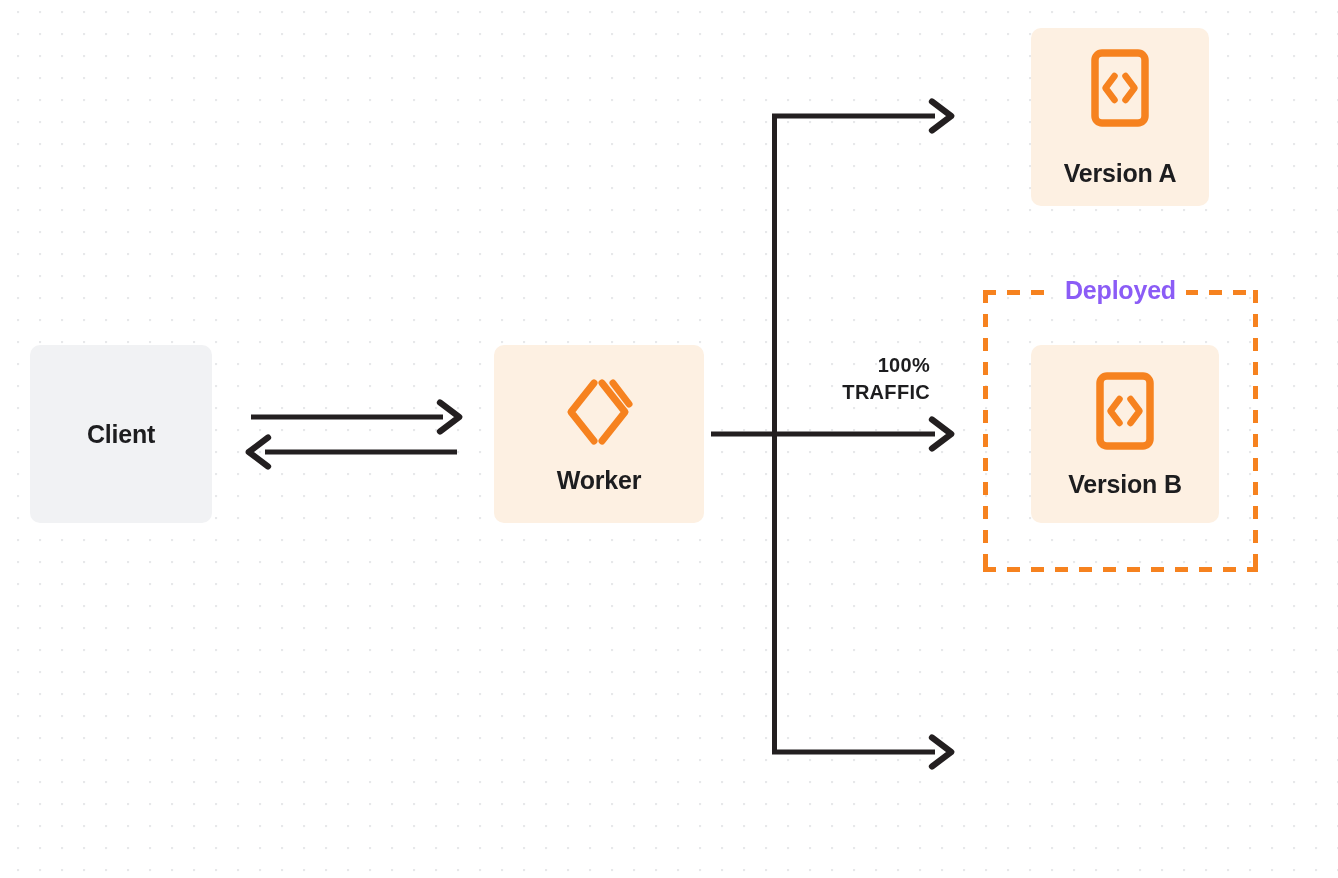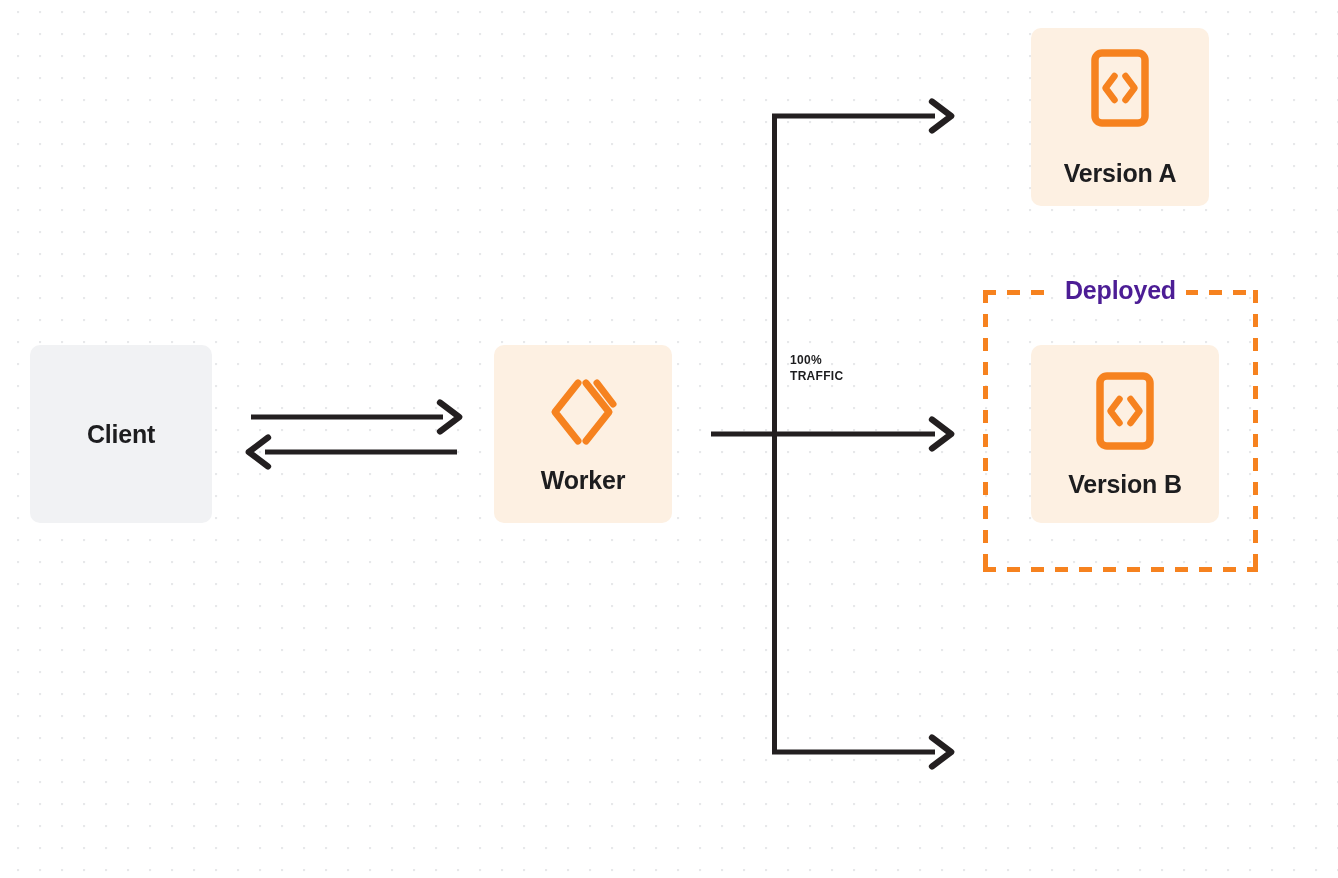--- a/index.html
+++ b/index.html
@@ -75,42 +75,42 @@
   }
   .dash-v {
     width: 5px;
     background-image: repeating-linear-gradient(to bottom,
       #f6821f 0px, #f6821f 13px, rgba(0,0,0,0) 13px, rgba(0,0,0,0) 24px);
   }
   .deployed-label {
     position: absolute;
     font-size: 25px;
     font-weight: 700;
-    color: #4c1d95;
+    color: #8b5cf6;
     background: #ffffff;
     padding: 0 10px;
     line-height: 1;
     white-space: nowrap;
     letter-spacing: -0.2px;
   }
 
   
   .connector-layer {
     position: absolute;
     left: 0;
     top: 0;
     width: 1338px;
     height: 878px;
     pointer-events: none;
   }
 
   .traffic-label {
     position: absolute;
-    text-align: left;
-    font-size: 12px;
+    text-align: right;
+    font-size: 20px;
     font-weight: 700;
     color: #1d1d1f;
     line-height: 1.35;
     letter-spacing: 0.3px;
     white-space: nowrap;
   }
 </style>
 </head>
 <body>
 
@@ -150,21 +150,21 @@
 
   <div class="traffic-label" style="left:790px; top:352px; width:140px;">
     <div>100%</div>
     <div>TRAFFIC</div>
   </div>
 
   <div class="node client" style="left:30px; top:345px; width:182px; height:178px;">
     <span class="node-label">Client</span>
   </div>
 
-  <div class="node worker" style="left:494px; top:345px; width:178px; height:178px;">
+  <div class="node worker" style="left:494px; top:345px; width:210px; height:178px;">
     <span class="node-icon">
       <svg width="76" height="72" viewBox="0 0 76 72" aria-hidden="true">
         <g fill="none" stroke="#f6821f" stroke-width="7" stroke-linecap="round" stroke-linejoin="round">
           <polyline points="33,7 10,36 33,65"></polyline>
           <polyline points="41,7 64,36 41,65"></polyline>
           <polyline points="54,7 71,36 54,65" opacity="0"></polyline>
         </g>
         <g fill="none" stroke="#f6821f" stroke-width="7" stroke-linecap="round" stroke-linejoin="round">
           <polyline points="52,7 68,28"></polyline>
         </g>

